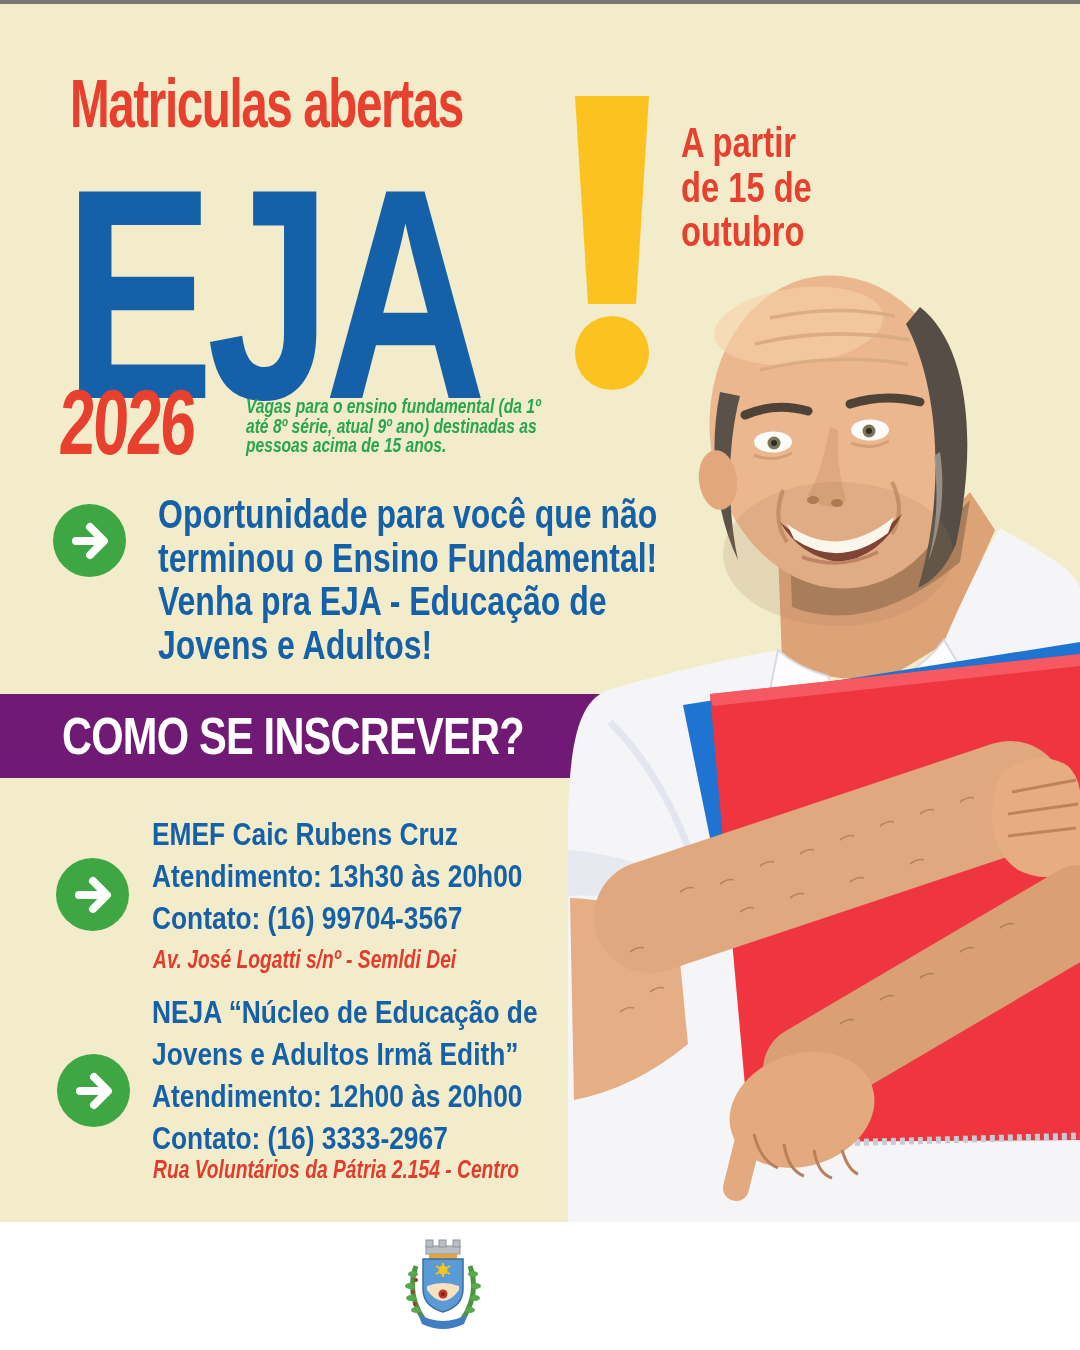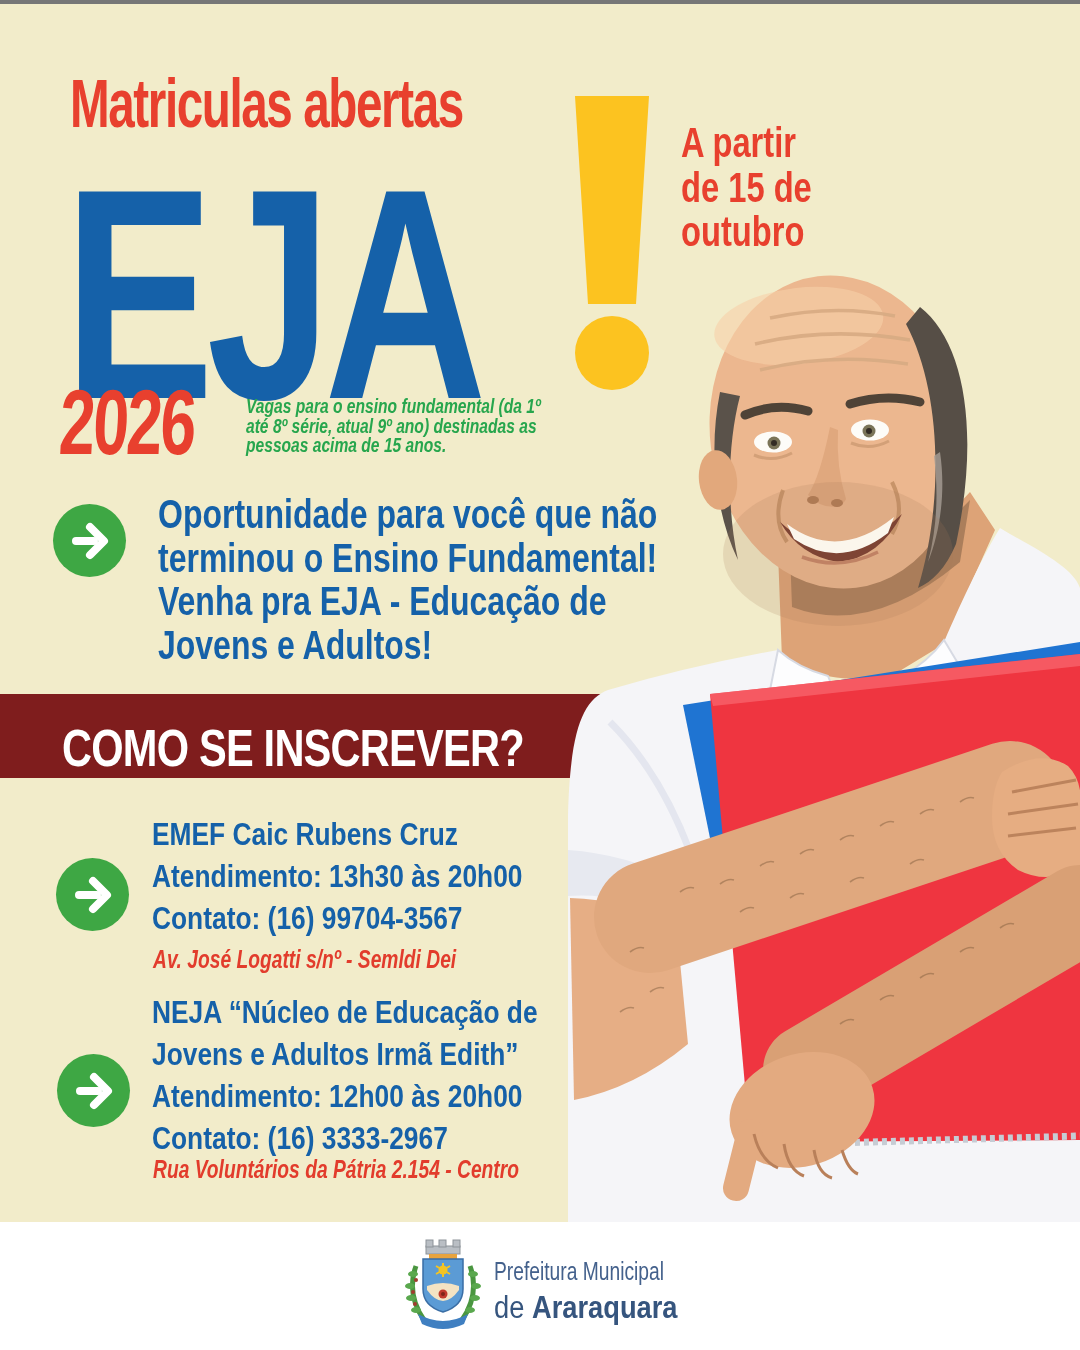--- a/index.html
+++ b/index.html
@@ -33,22 +33,22 @@
   .intro-text{
     left:158px;top:489px;font-size:41px;line-height:43.5px;font-weight:bold;color:#1561a9;
     transform:scaleX(.78);transform-origin:left top;
   }
   .bullet{
     width:73px;height:73px;border-radius:50%;background:#3ea744;
     display:flex;align-items:center;justify-content:center;
   }
   .b1{left:53px;top:500px;} .b2{left:56px;top:854px;} .b3{left:57px;top:1050px;}
   .banner{
-    left:0;top:690px;width:612px;height:84px;background:#7f1d1d;
-    display:flex;align-items:flex-end;
+    left:0;top:690px;width:612px;height:84px;background:#701a75;
+    display:flex;align-items:center;
   }
   .banner-text{
     margin-left:62px;font-size:52px;font-weight:bold;color:#ffffff;letter-spacing:-1px;
     transform:scaleX(.80);transform-origin:left center;white-space:nowrap;
   }
   .loc-lines{
     font-size:31px;line-height:42px;font-weight:bold;color:#1561a9;
     transform:scaleX(.85);transform-origin:left top;
   }
   .loc1{left:152px;top:810px;} .loc2{left:152px;top:988px;}
@@ -295,18 +295,14 @@
     </g>
     <circle cx="39" cy="32" r="4.5" fill="#f4c422"></circle>
 
     <path d="M23,48 Q39,42 55,48 L55,52 Q39,74 23,52 Z" fill="#f3e3c3"></path>
     <circle cx="39" cy="56" r="4.5" fill="#c0392b"></circle>
     <circle cx="39" cy="56" r="2" fill="#7e2418"></circle>
 
     <path d="M14,76 Q39,90 64,76 L60,86 Q39,96 18,86 Z" fill="#3f7fc1"></path>
   </svg>
 
-  <div class="abs footer-org">
-    <div class="org-line1">Prefeitura Municipal</div>
-    <div class="org-line2"><span>de </span><span class="bold">Araraquara</span></div>
-  </div>
 
 </div>
 
 </body></html>

